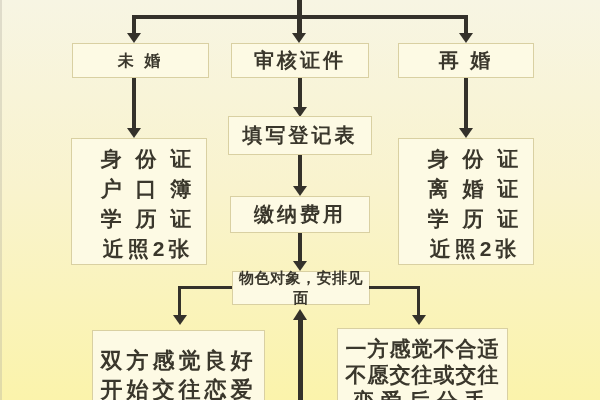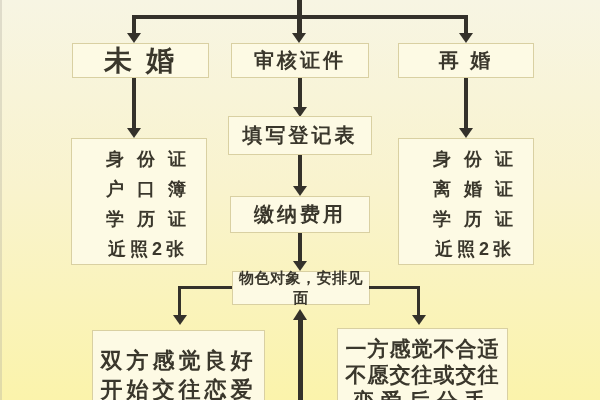--- a/index.html
+++ b/index.html
@@ -14,27 +14,27 @@
     background:var(--box-fill,#fdfae4);
     border:1px solid var(--box-border,#d9d0a2);
     color:var(--text-color,#3a372c);
     display:flex;flex-direction:column;align-items:center;justify-content:center;
     font-weight:700;text-align:center;line-height:1.35;
   }
   .line{position:absolute;background:var(--line-color,#34312a);}
   .head-down{position:absolute;width:0;height:0;border-left:7px solid transparent;border-right:7px solid transparent;border-top:10px solid var(--line-color,#34312a);}
   .head-up{position:absolute;width:0;height:0;border-left:7px solid transparent;border-right:7px solid transparent;border-bottom:11px solid var(--line-color,#34312a);}
   .lbl{letter-spacing:3px;}
-  .docs-line{letter-spacing:4px;font-size:18px;line-height:30px;white-space:pre;margin-left:18px;}
+  .docs-line{letter-spacing:4px;font-size:21px;line-height:30px;white-space:pre;margin-left:18px;}
   .good-line{letter-spacing:4px;font-size:22px;line-height:29px;white-space:nowrap;}
   .bad-line{letter-spacing:1px;font-size:21px;line-height:26px;white-space:nowrap;}
   .bad-line.wide{letter-spacing:7px;}
 
   
-  .n-unmarried{left:72px;top:43px;width:137px;height:35px;font-size:28px;}
+  .n-unmarried{left:72px;top:43px;width:137px;height:35px;font-size:16px;}
   .n-review{left:231px;top:43px;width:138px;height:35px;font-size:20px;justify-content:center;}
   .n-remarried{left:398px;top:43px;width:136px;height:35px;font-size:20px;}
   .n-left-docs{left:71px;top:138px;width:136px;height:127px;padding-top:4px;}
   .n-fill{left:228px;top:116px;width:144px;height:39px;font-size:20px;}
   .n-right-docs{left:398px;top:138px;width:136px;height:127px;padding-top:4px;}
   .n-pay{left:230px;top:196px;width:140px;height:37px;font-size:20px;}
   .n-arrange{left:232px;top:271px;width:138px;height:34px;font-size:15px;letter-spacing:0.5px;text-align:center;}
   .n-good{left:92px;top:330px;width:173px;height:74px;justify-content:flex-start;padding-top:15px;}
   .n-bad{left:337px;top:328px;width:171px;height:76px;justify-content:flex-start;padding-top:7px;}
 </style>

